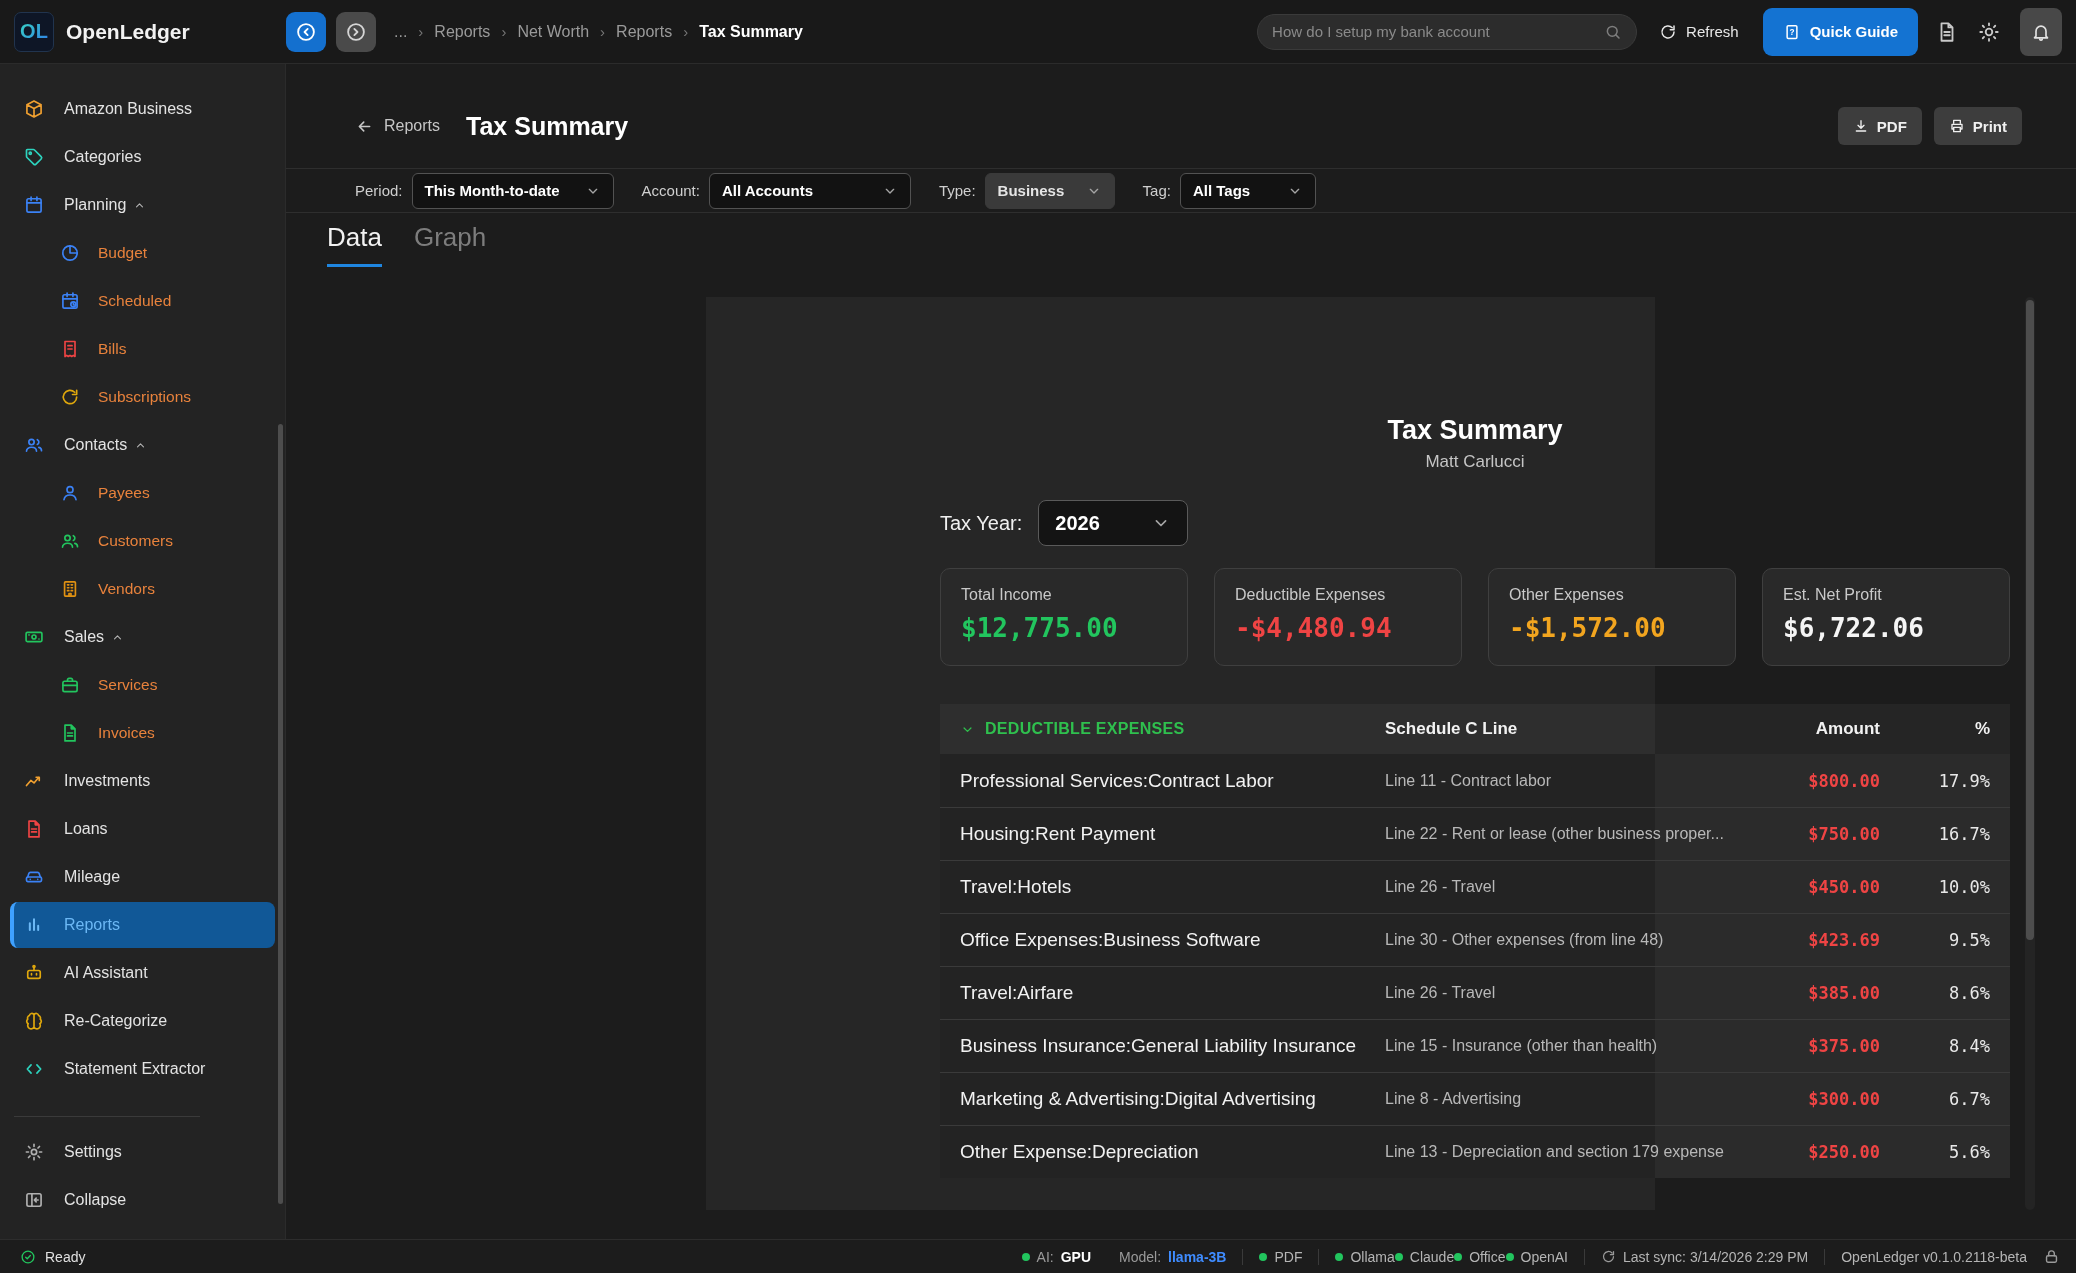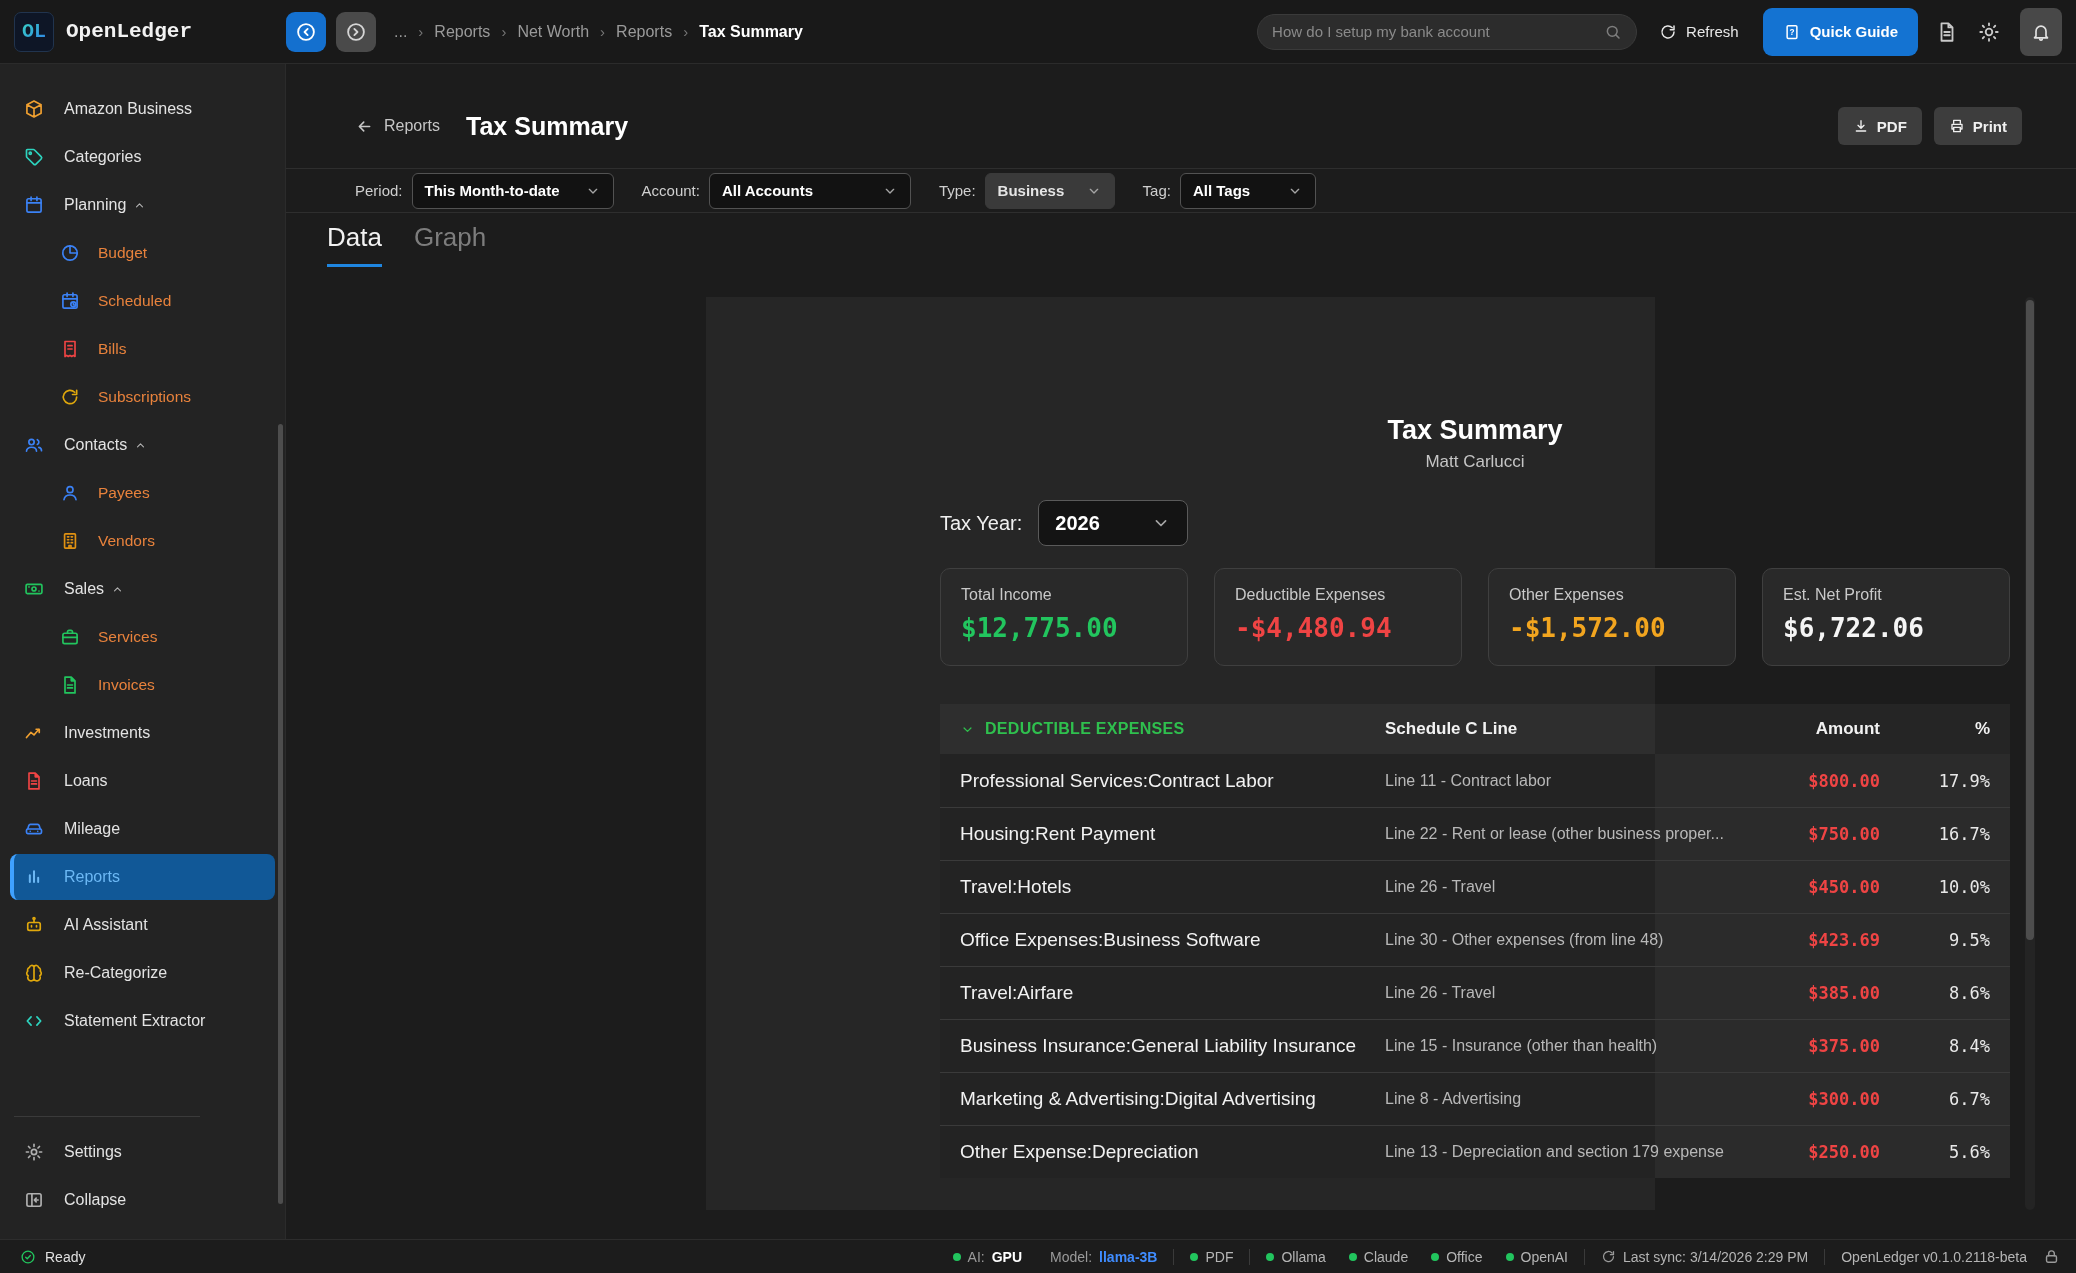--- a/index.html
+++ b/index.html
@@ -3,21 +3,21 @@
 <meta charset="utf-8">
 <style>
   * { margin:0; padding:0; box-sizing:border-box; }
   html,body { width:2076px; height:1273px; overflow:hidden; }
   body { background:#181818; font-family:"Liberation Sans",sans-serif; color:#e8e8e8; position:relative; }
   svg.ic { display:inline-block; vertical-align:middle; flex:none; }
 
   
   .topbar { position:absolute; top:0; left:0; width:2076px; height:64px; background:#191919;
             border-bottom:1px solid #2b2b2b; display:flex; align-items:center; z-index:5; }
-  .brand { width:286px; flex:none; display:flex; align-items:center; padding-left:14px; height:100%;font-family:Liberation Mono, monospace; }
+  .brand { width:286px; flex:none; display:flex; align-items:center; padding-left:14px; height:100%; }
   .logo { width:40px; height:40px; border-radius:7px; background:#0e1626; border:1px solid #21344e;
           display:flex; align-items:center; justify-content:center; }
   .logo-txt { font-size:20px; font-weight:800; background:linear-gradient(135deg,#38d6c4,#2f7fe8);
               -webkit-background-clip:text; background-clip:text; color:transparent; }
   .brand-name { font-size:21px; font-weight:700; color:#f2f2f2; margin-left:12px; }
   .navbtn { width:40px; height:40px; border:none; border-radius:9px; display:flex; align-items:center;
             justify-content:center; color:#fff; cursor:pointer; margin-right:10px; }
   .navbtn.blue { background:#1470cf; }
   .navbtn.gray { background:#4a4a4a; color:#d5d5d5; }
   .crumbs { display:flex; align-items:center; gap:11px; font-size:16px; color:#9a9a9a; margin-left:8px; }
@@ -116,21 +116,21 @@
   .vp-thumb { position:absolute; right:1px; top:8px; width:8px; height:640px; background:#4d4d4d; border-radius:4px; }
 
   
   .statusbar { position:absolute; left:0; bottom:0; width:2076px; height:34px; background:#1c1c1c;
                border-top:1px solid #2d2d2d; display:flex; align-items:center; padding:0 16px 0 20px;
                font-size:14px; color:#b5b5b5; z-index:5; }
   .sb-ready { display:flex; align-items:center; gap:9px; color:#e0e0e0; }
   .sb-ready .ic { color:#22c55e; }
   .st-spacer { flex:1; }
   .seg { display:flex; align-items:center; gap:7px; white-space:nowrap; }
-  .seg-group { display:flex; align-items:center; gap:23px; }
+  .seg-group { display:flex; align-items:center; gap:0; }
   .dot { width:8px; height:8px; border-radius:50%; background:#22c55e; flex:none; }
   .st-muted { color:#9a9a9a; }
   .st-strong { color:#fff; font-weight:700; }
   .st-blue { color:#3f8cff; font-weight:600; }
   .st-div { width:1px; height:16px; background:#3a3a3a; margin:0 16px; }
   .st-lock { color:#9a9a9a; margin-left:16px; }
 </style>
 </head>
 <body>
 
@@ -384,20 +384,26 @@
         <span>Contacts</span>
         <svg width="13" height="13" class="ic sb-ic sb-caret" style="color: rgb(181, 181, 181);">
           <use href="#i-chevron-up"></use>
         </svg>
       </div>
       <div class="sb-item child">
         <svg width="20" height="20" class="ic sb-ic" style="color: rgb(59, 130, 246);">
           <use href="#i-user"></use>
         </svg>
         <span>Payees</span>
+      </div>
+      <div class="sb-item child">
+        <svg width="20" height="20" class="ic sb-ic" style="color: rgb(34, 197, 94);">
+          <use href="#i-users"></use>
+        </svg>
+        <span>Customers</span>
       </div>
       <div class="sb-item child">
         <svg width="20" height="20" class="ic sb-ic" style="color: rgb(224, 145, 18);">
           <use href="#i-building"></use>
         </svg>
         <span>Vendors</span>
       </div>
       <div class="sb-item">
         <svg width="20" height="20" class="ic sb-ic" style="color: rgb(34, 197, 94);">
           <use href="#i-money"></use>

